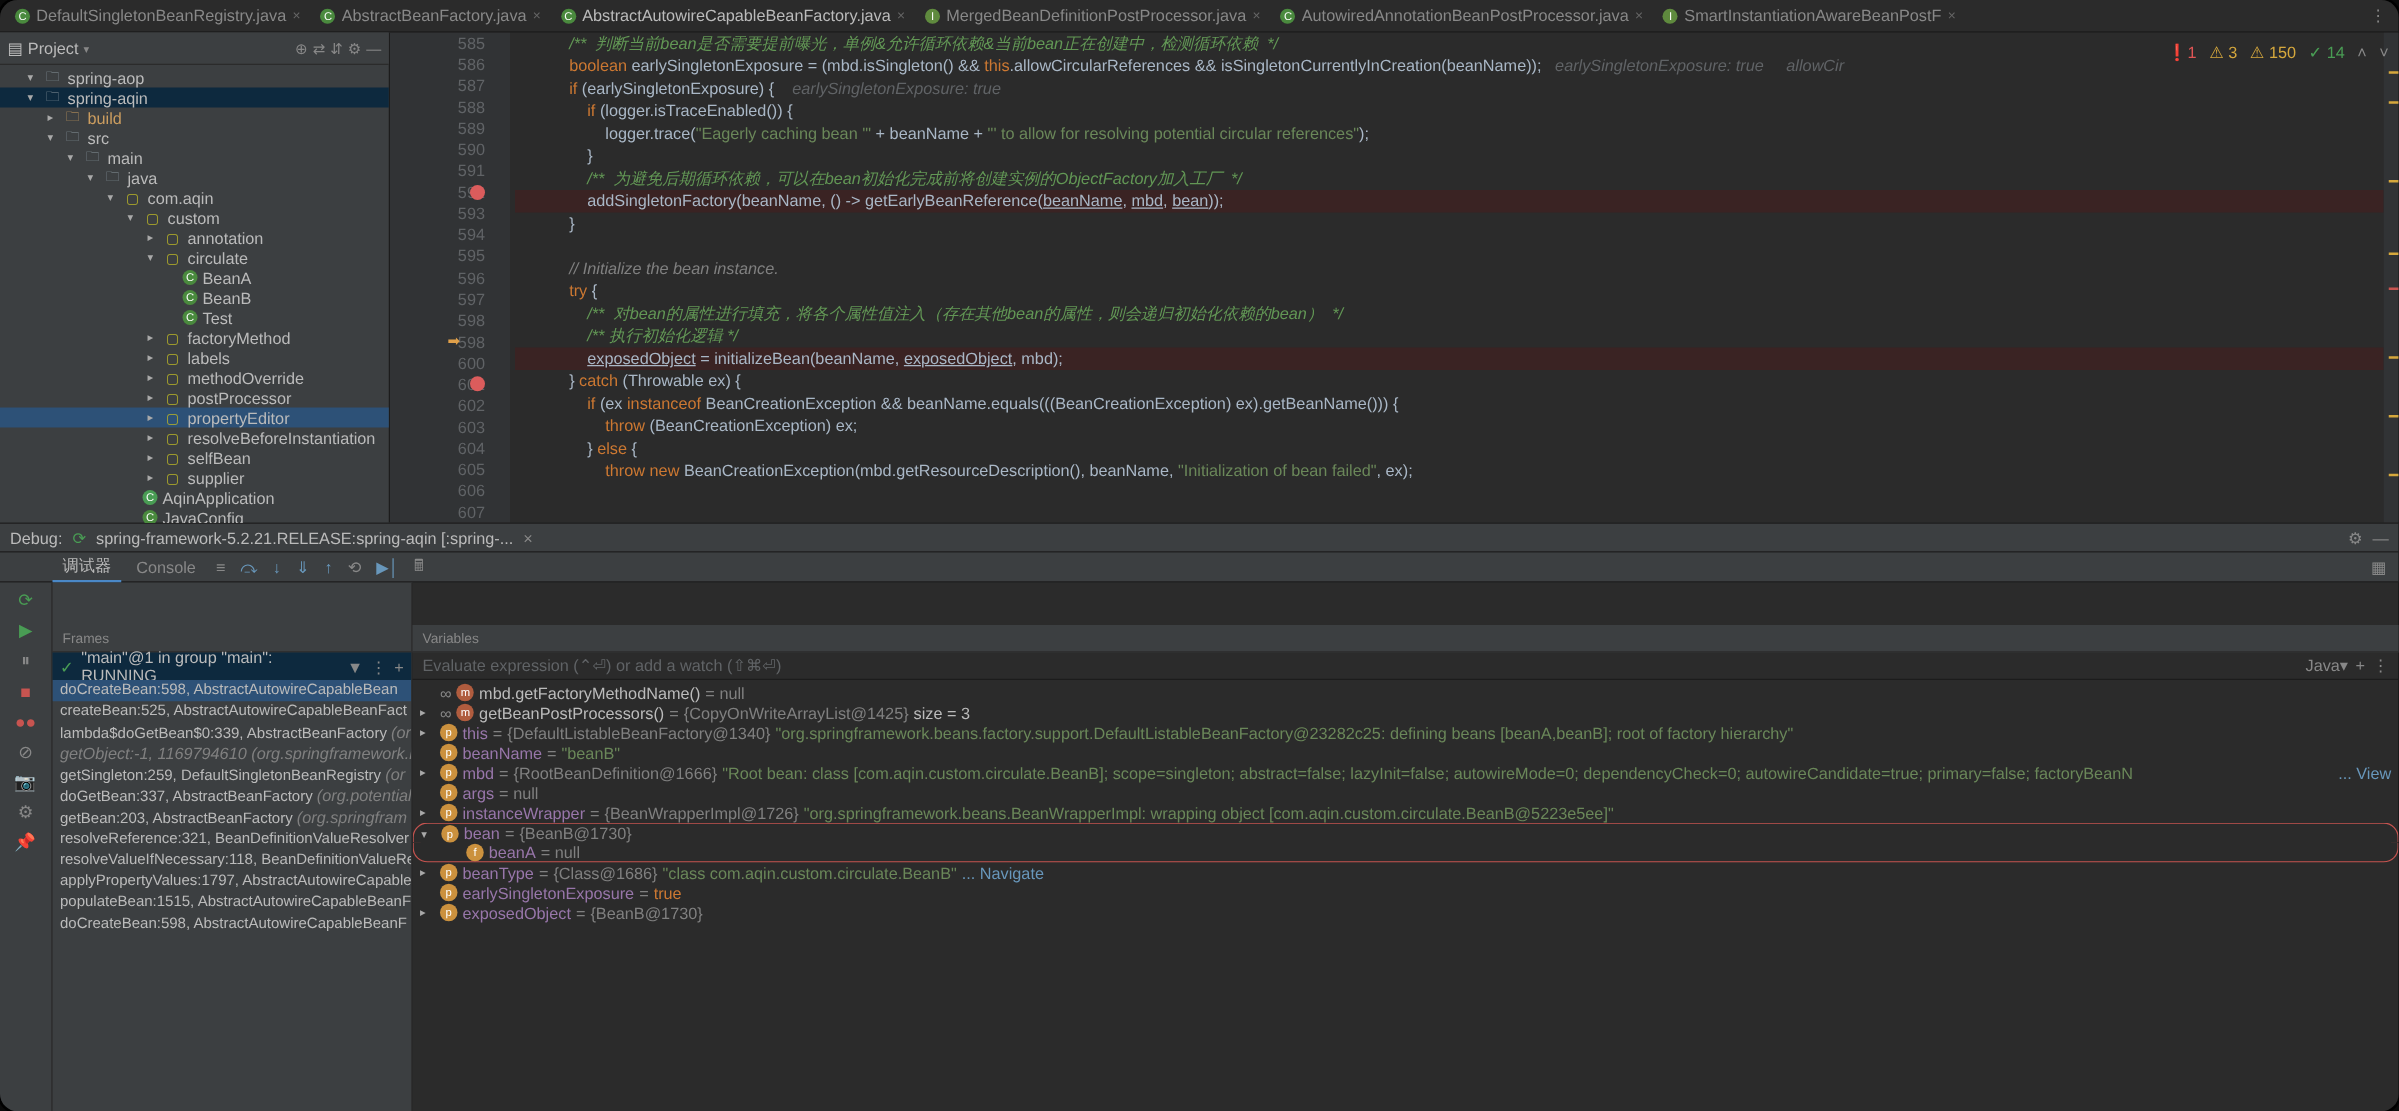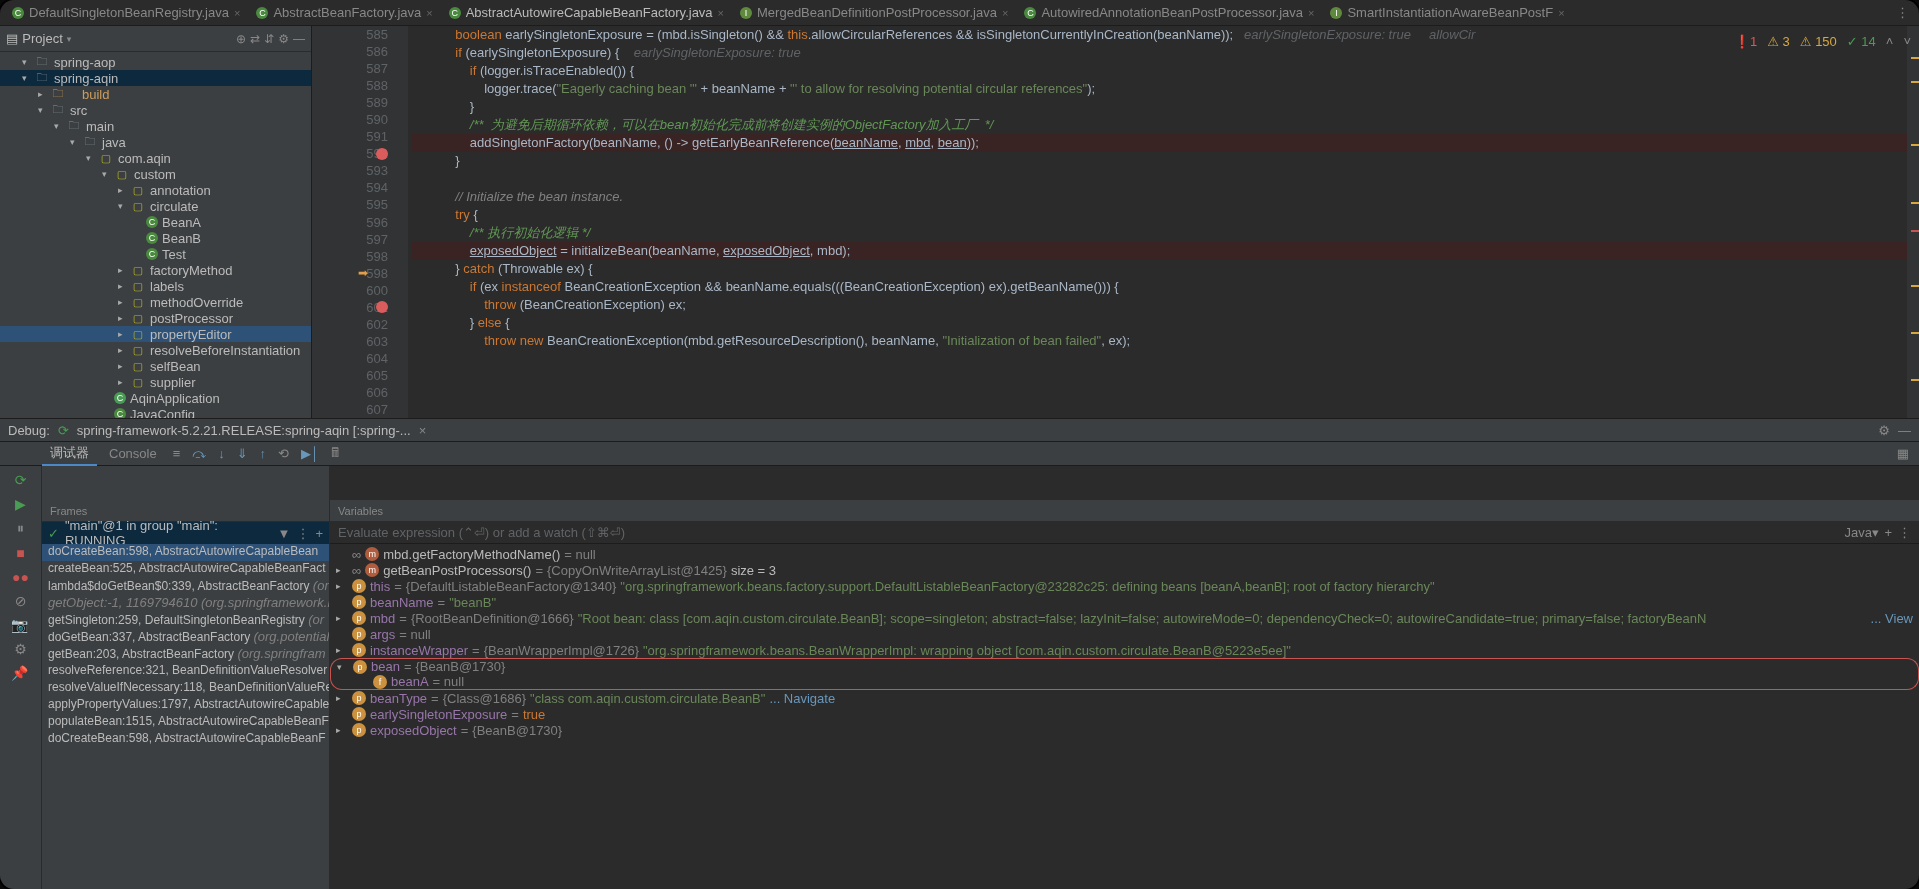--- a/index.html
+++ b/index.html
@@ -144,21 +144,21 @@
           <span style="margin-left:4px;">spring-aop</span>
         </div>
         <div class="tree-item selected" style="padding-left: 22px;">
           <span class="arrow">▾</span>
           <span class="icon folder-icon">🗀</span>
           <span style="margin-left:4px;">spring-aqin</span>
         </div>
         <div class="tree-item" style="padding-left: 38px;">
           <span class="arrow">▸</span>
           <span class="icon folder-open">🗀</span>
-          <span style="margin-left:16px;color:#cb9d5f;">build</span>
+          <span style="margin-left:4px;color:#cb9d5f;">build</span>
         </div>
         <div class="tree-item" style="padding-left: 38px;">
           <span class="arrow">▾</span>
           <span class="icon folder-icon">🗀</span>
           <span style="margin-left:4px;">src</span>
         </div>
         <div class="tree-item" style="padding-left: 54px;">
           <span class="arrow">▾</span>
           <span class="icon folder-icon">🗀</span>
           <span style="margin-left:4px;">main</span>
@@ -284,31 +284,33 @@
         <div class="ln-row">600</div>
         <div class="ln-row"><span class="bp"></span>601</div>
         <div class="ln-row">602</div>
         <div class="ln-row">603</div>
         <div class="ln-row">604</div>
         <div class="ln-row">605</div>
         <div class="ln-row">606</div>
         <div class="ln-row">607</div>
       </div>
     <div class="code-area" id="code-area">
+        <div class="code-line"><span class="cmj">            /**  判断当前bean是否需要提前曝光，单例&amp;允许循环依赖&amp;当前bean正在创建中，检测循环依赖  */</span></div>
         <div class="code-line"><span class="">            </span><span class="kw">boolean</span><span class=""> earlySingletonExposure = (mbd.isSingleton() &amp;&amp; </span><span class="kw">this</span><span class="">.allowCircularReferences &amp;&amp; isSingletonCurrentlyInCreation(beanName));   </span><span class="inline-hint">earlySingletonExposure: true     allowCir</span></div>
         <div class="code-line"><span class="">            </span><span class="kw">if</span><span class=""> (earlySingletonExposure) {    </span><span class="inline-hint">earlySingletonExposure: true</span></div>
         <div class="code-line"><span class="">                </span><span class="kw">if</span><span class=""> (logger.isTraceEnabled()) {</span></div>
         <div class="code-line"><span class="">                    logger.trace(</span><span class="str">"Eagerly caching bean '"</span><span class=""> + beanName + </span><span class="str">"' to allow for resolving potential circular references"</span><span class="">);</span></div>
         <div class="code-line"><span class="">                }</span></div>
         <div class="code-line"><span class="cmj">                /**  为避免后期循环依赖，可以在bean初始化完成前将创建实例的ObjectFactory加入工厂  */</span></div>
         <div class="code-line bp-bg"><span class="">                addSingletonFactory(beanName, () -&gt; getEarlyBeanReference(</span><span class="underlined">beanName</span><span class="">, </span><span class="underlined">mbd</span><span class="">, </span><span class="underlined">bean</span><span class="">));</span></div>
         <div class="code-line"><span class="">            }</span></div>
         <div class="code-line"><span class=""></span></div>
         <div class="code-line"><span class="">            </span><span class="cm">// Initialize the bean instance.</span></div>
         <div class="code-line"><span class="">            </span><span class="kw">try</span><span class=""> {</span></div>
+        <div class="code-line"><span class="cmj">                /**  对bean的属性进行填充，将各个属性值注入（存在其他bean的属性，则会递归初始化依赖的bean）  */</span></div>
         <div class="code-line"><span class="cmj">                /** 执行初始化逻辑 */</span></div>
         <div class="code-line bp-bg"><span class="">                </span><span class="underlined">exposedObject</span><span class=""> = initializeBean(beanName, </span><span class="underlined">exposedObject</span><span class="">, mbd);</span></div>
         <div class="code-line"><span class="">            } </span><span class="kw">catch</span><span class=""> (Throwable ex) {</span></div>
         <div class="code-line"><span class="">                </span><span class="kw">if</span><span class=""> (ex </span><span class="kw">instanceof</span><span class=""> BeanCreationException &amp;&amp; beanName.equals(((BeanCreationException) ex).getBeanName())) {</span></div>
         <div class="code-line"><span class="">                    </span><span class="kw">throw</span><span class=""> (BeanCreationException) ex;</span></div>
         <div class="code-line"><span class="">                } </span><span class="kw">else</span><span class=""> {</span></div>
         <div class="code-line"><span class="">                    </span><span class="kw">throw new</span><span class=""> BeanCreationException(mbd.getResourceDescription(), beanName, </span><span class="str">"Initialization of bean failed"</span><span class="">, ex);</span></div>
       </div>
     <div class="marks">
       <div class="m" style="top:8%;background:#d6a83d;"></div>

